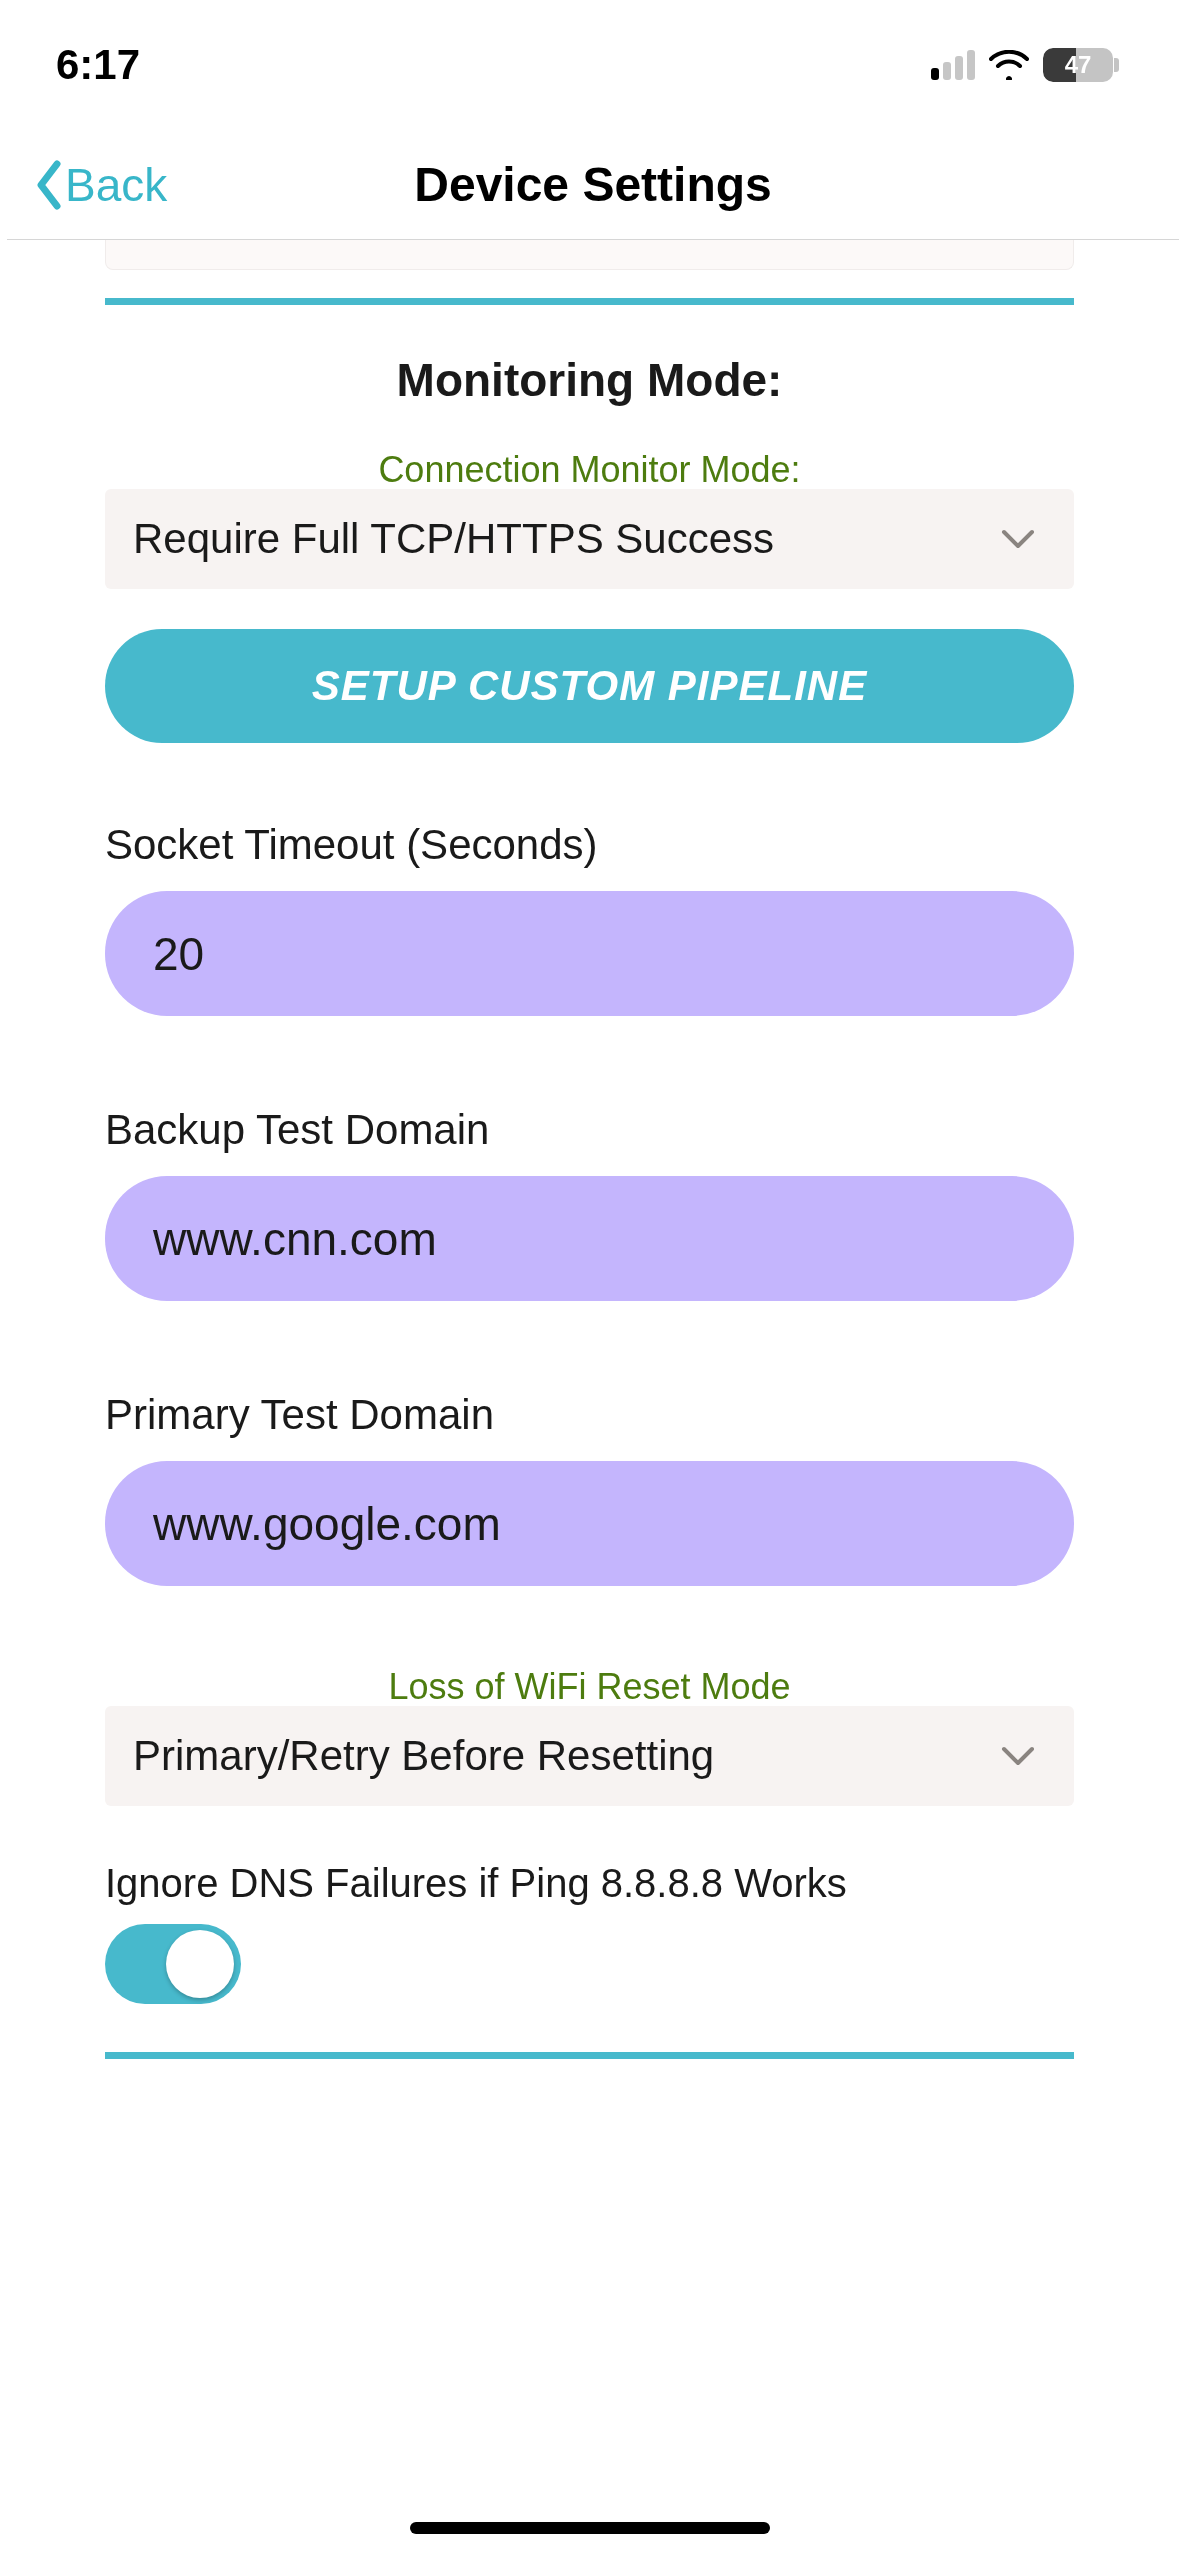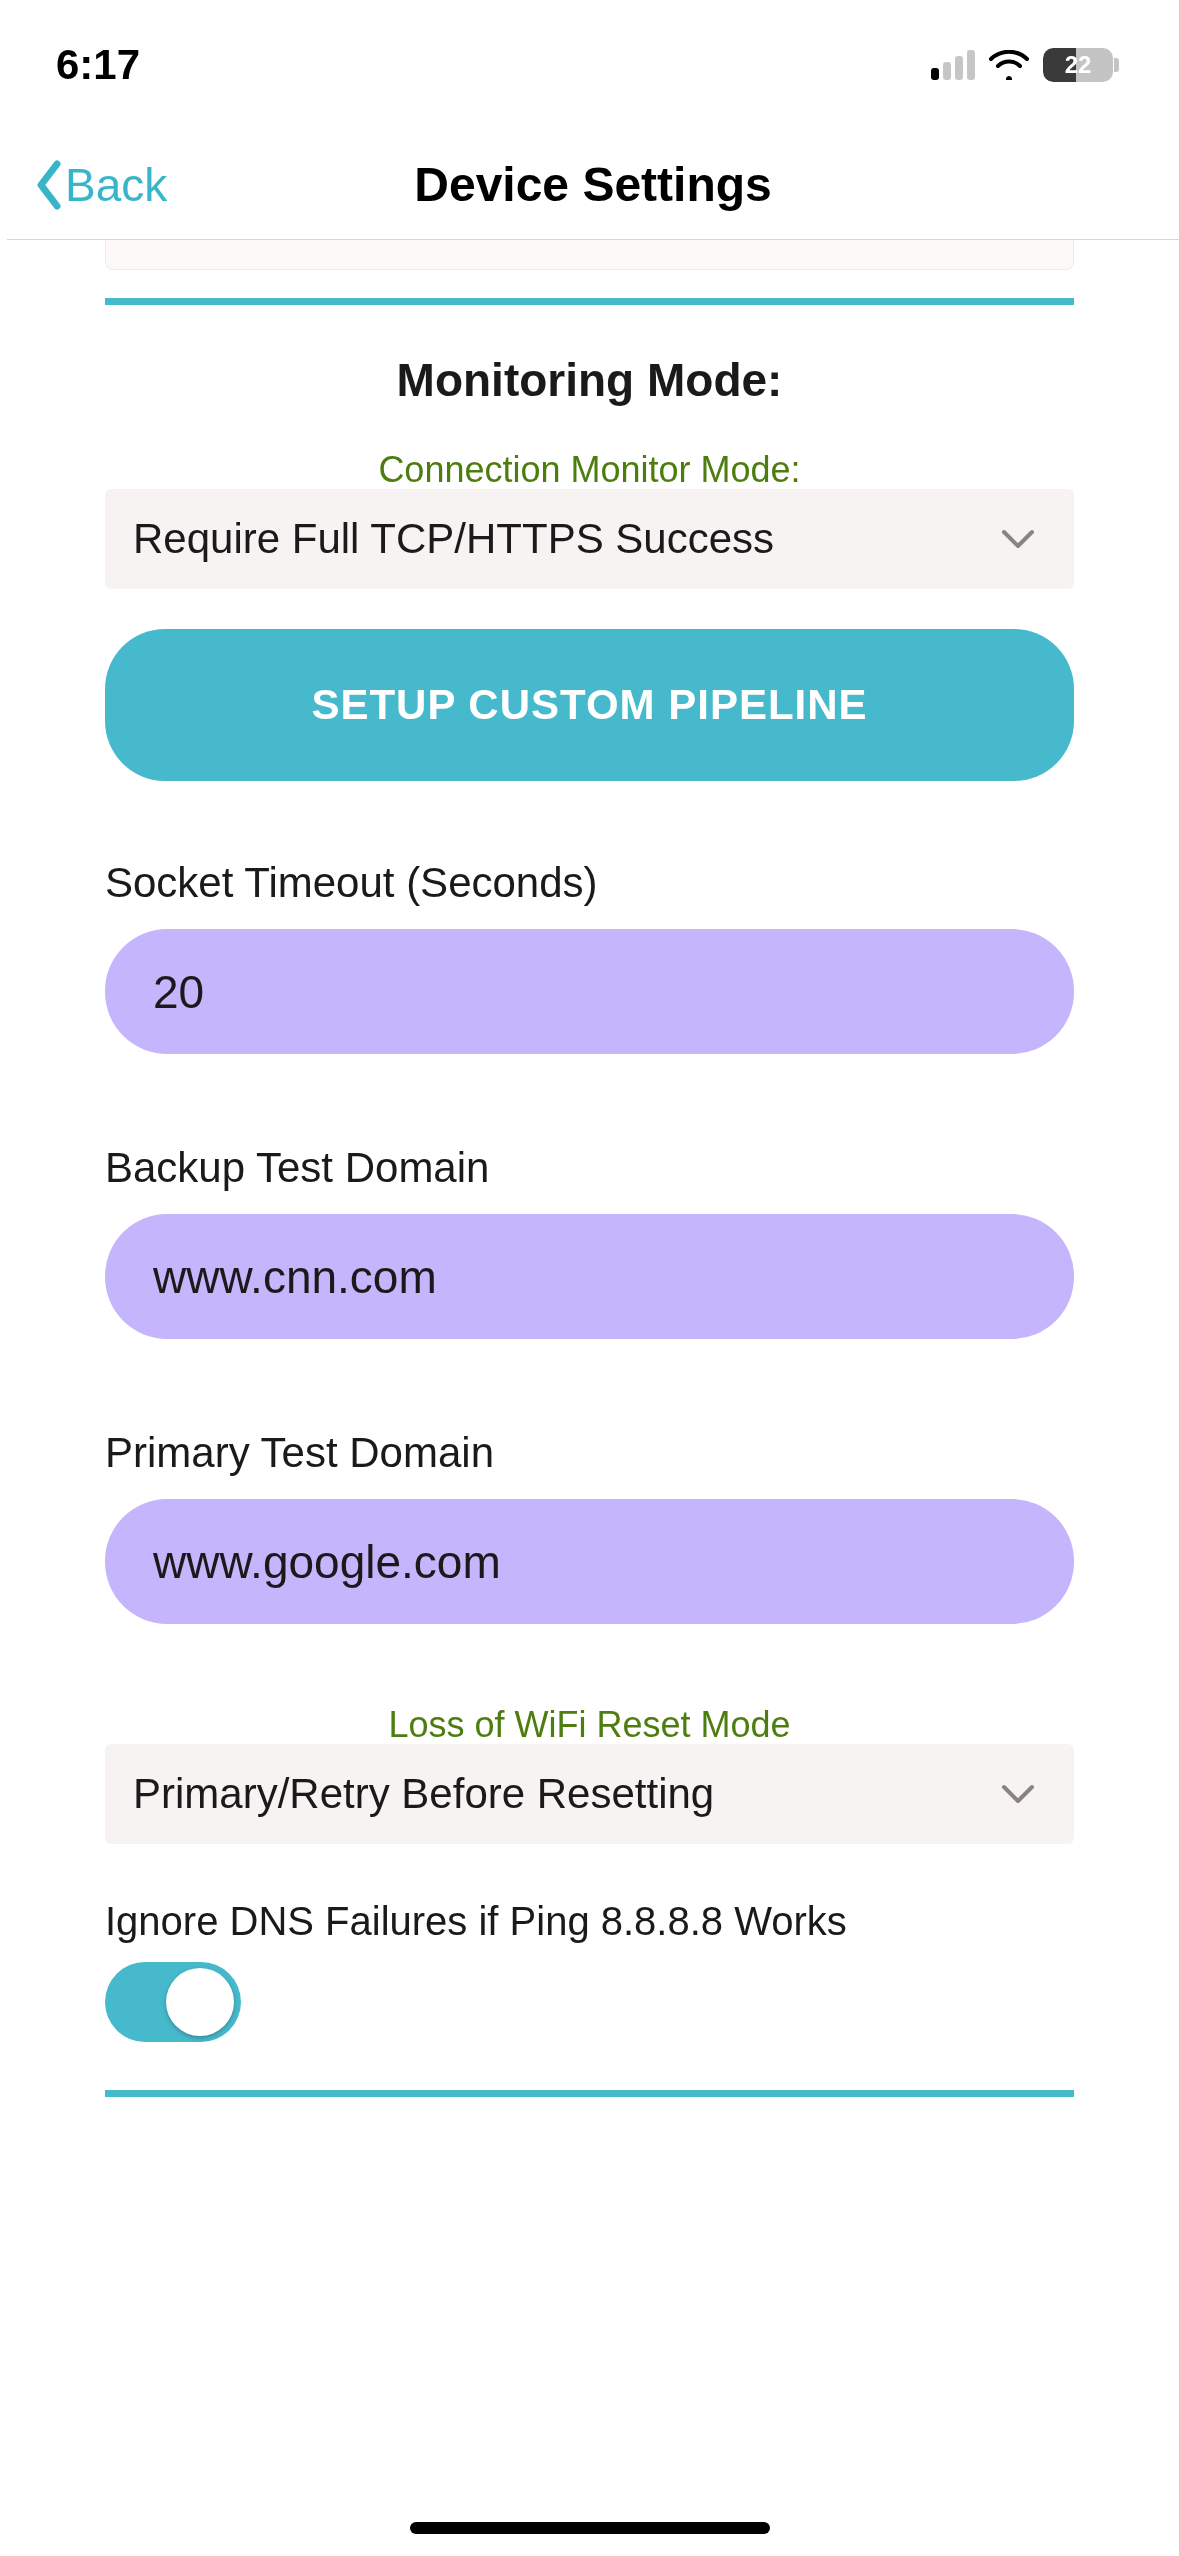--- a/index.html
+++ b/index.html
@@ -167,28 +167,29 @@
       position: absolute;
       right: 38px;
       top: 50%;
       transform: translateY(-50%);
     }
     .chevron svg { display: block; }
     .primary-btn {
       margin-top: 40px;
       background: #47b9cc;
       color: #ffffff;
-      height: 152px;
+      height: 114px;
       border-radius: 60px;
       display: flex;
       align-items: center;
       justify-content: center;
       font-size: 42px;
       font-weight: 800;
       letter-spacing: 1px;
+      font-style: italic;
     }
     .field-block {
       margin-top: 78px;
     }
     .field-label {
       font-size: 42px;
       color: #1a1a1a;
       margin-bottom: 22px;
       font-weight: 400;
     }
@@ -263,21 +264,21 @@
     <div class="wifi-icon">
       <svg width="40" height="30" viewBox="0 0 40 30">
         <path d="M20 26 a3 3 0 1 0 0.001 0 Z" fill="#000"></path>
         <path d="M9 16 a16 16 0 0 1 22 0" stroke="#000" stroke-width="4" fill="none" stroke-linecap="round"></path>
         <path d="M2 9 a26 26 0 0 1 36 0" stroke="#000" stroke-width="4" fill="none" stroke-linecap="round"></path>
       </svg>
     </div>
     <div style="display:flex;align-items:center;">
       <div class="battery-pill">
         <div class="battery-fill"></div>
-        <div class="battery-text">22</div>
+        <div class="battery-text">47</div>
       </div>
       <div class="battery-nub"></div>
     </div>
   </div>
 </div>
 
 <div class="nav-bar">
   <div class="nav-back">
     <svg width="32" height="50" viewBox="0 0 32 50">
       <polyline points="24,4 8,25 24,46" stroke="#38b6c9" stroke-width="7" fill="none" stroke-linecap="round" stroke-linejoin="round"></polyline>

